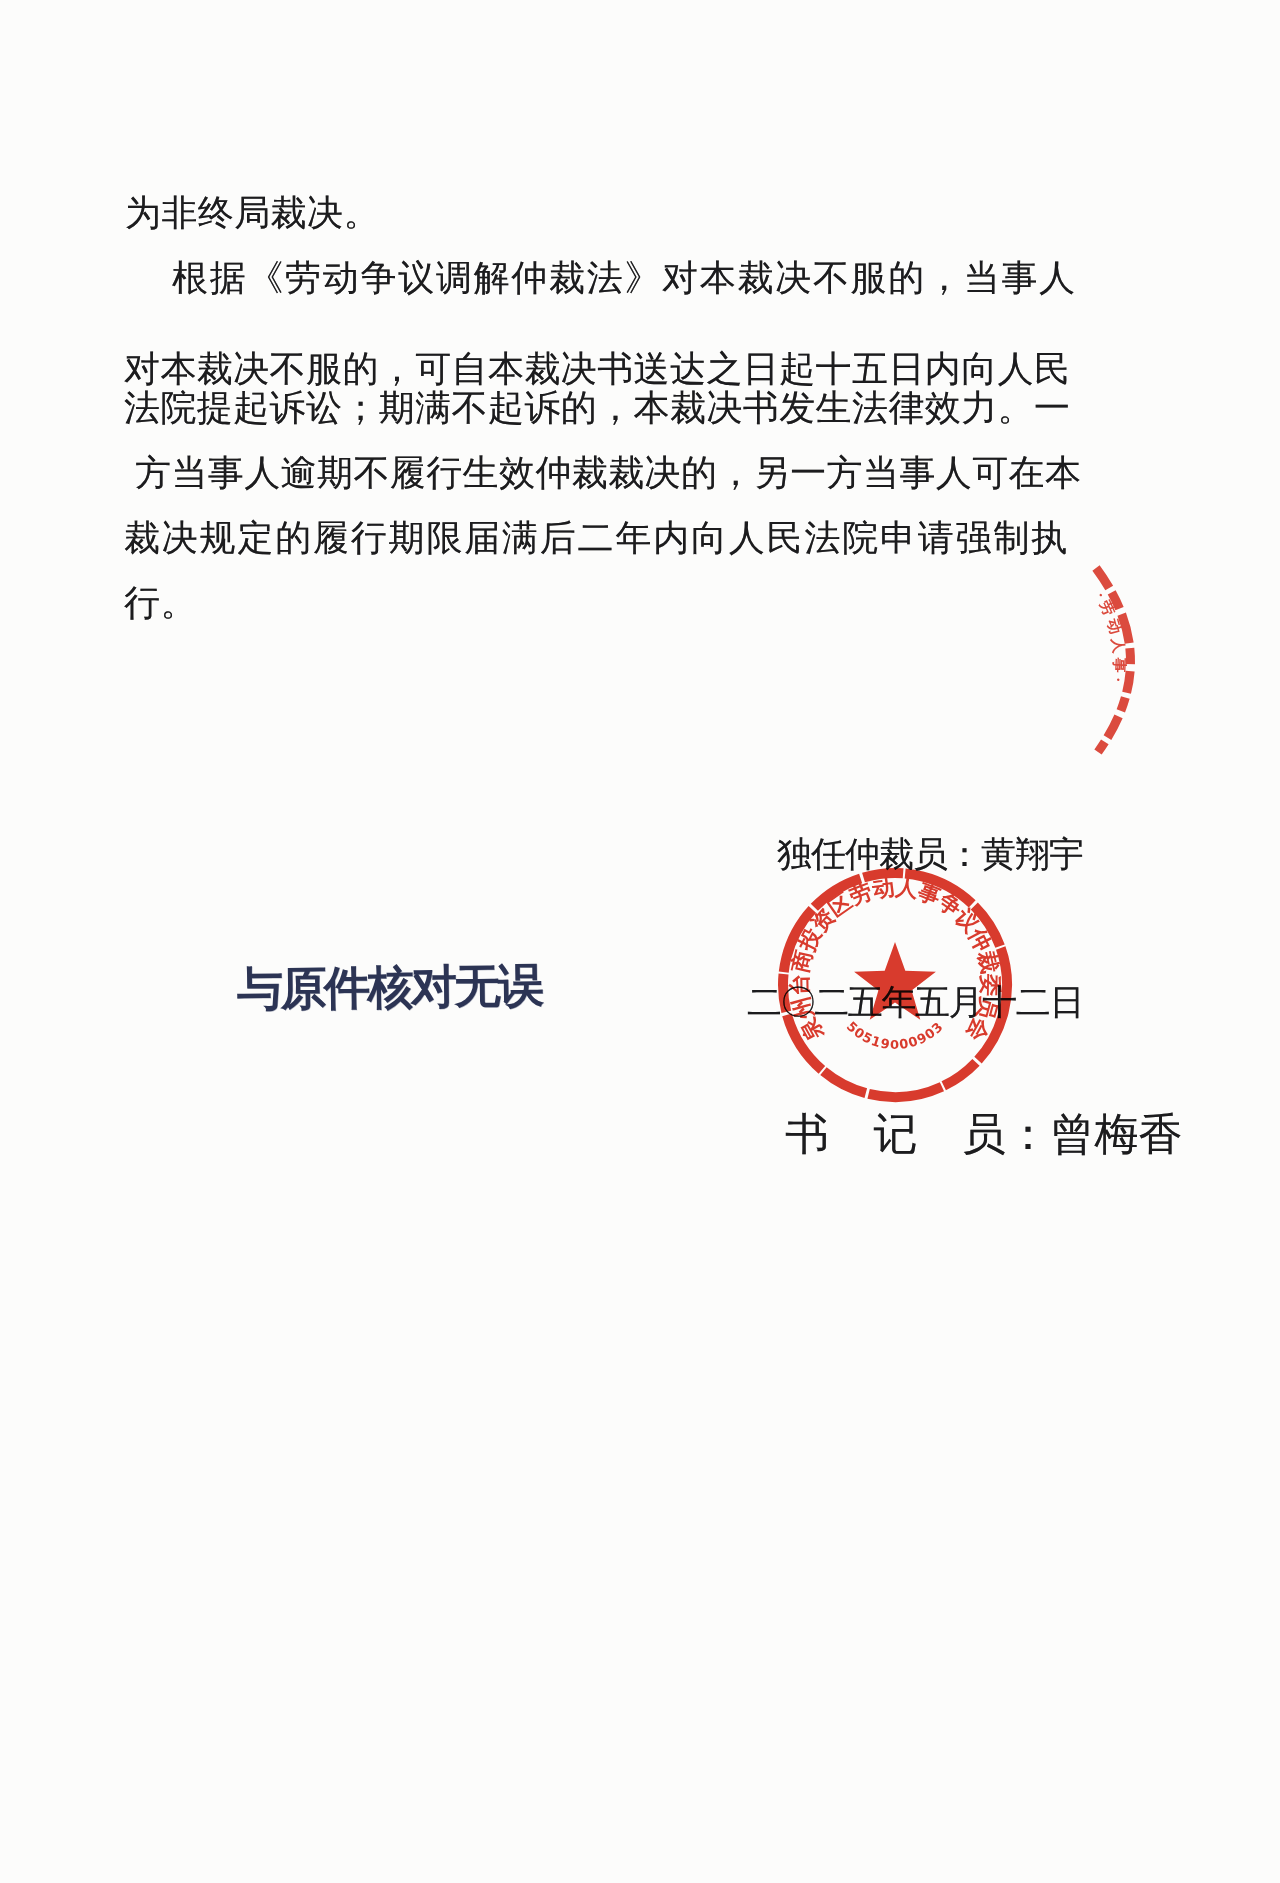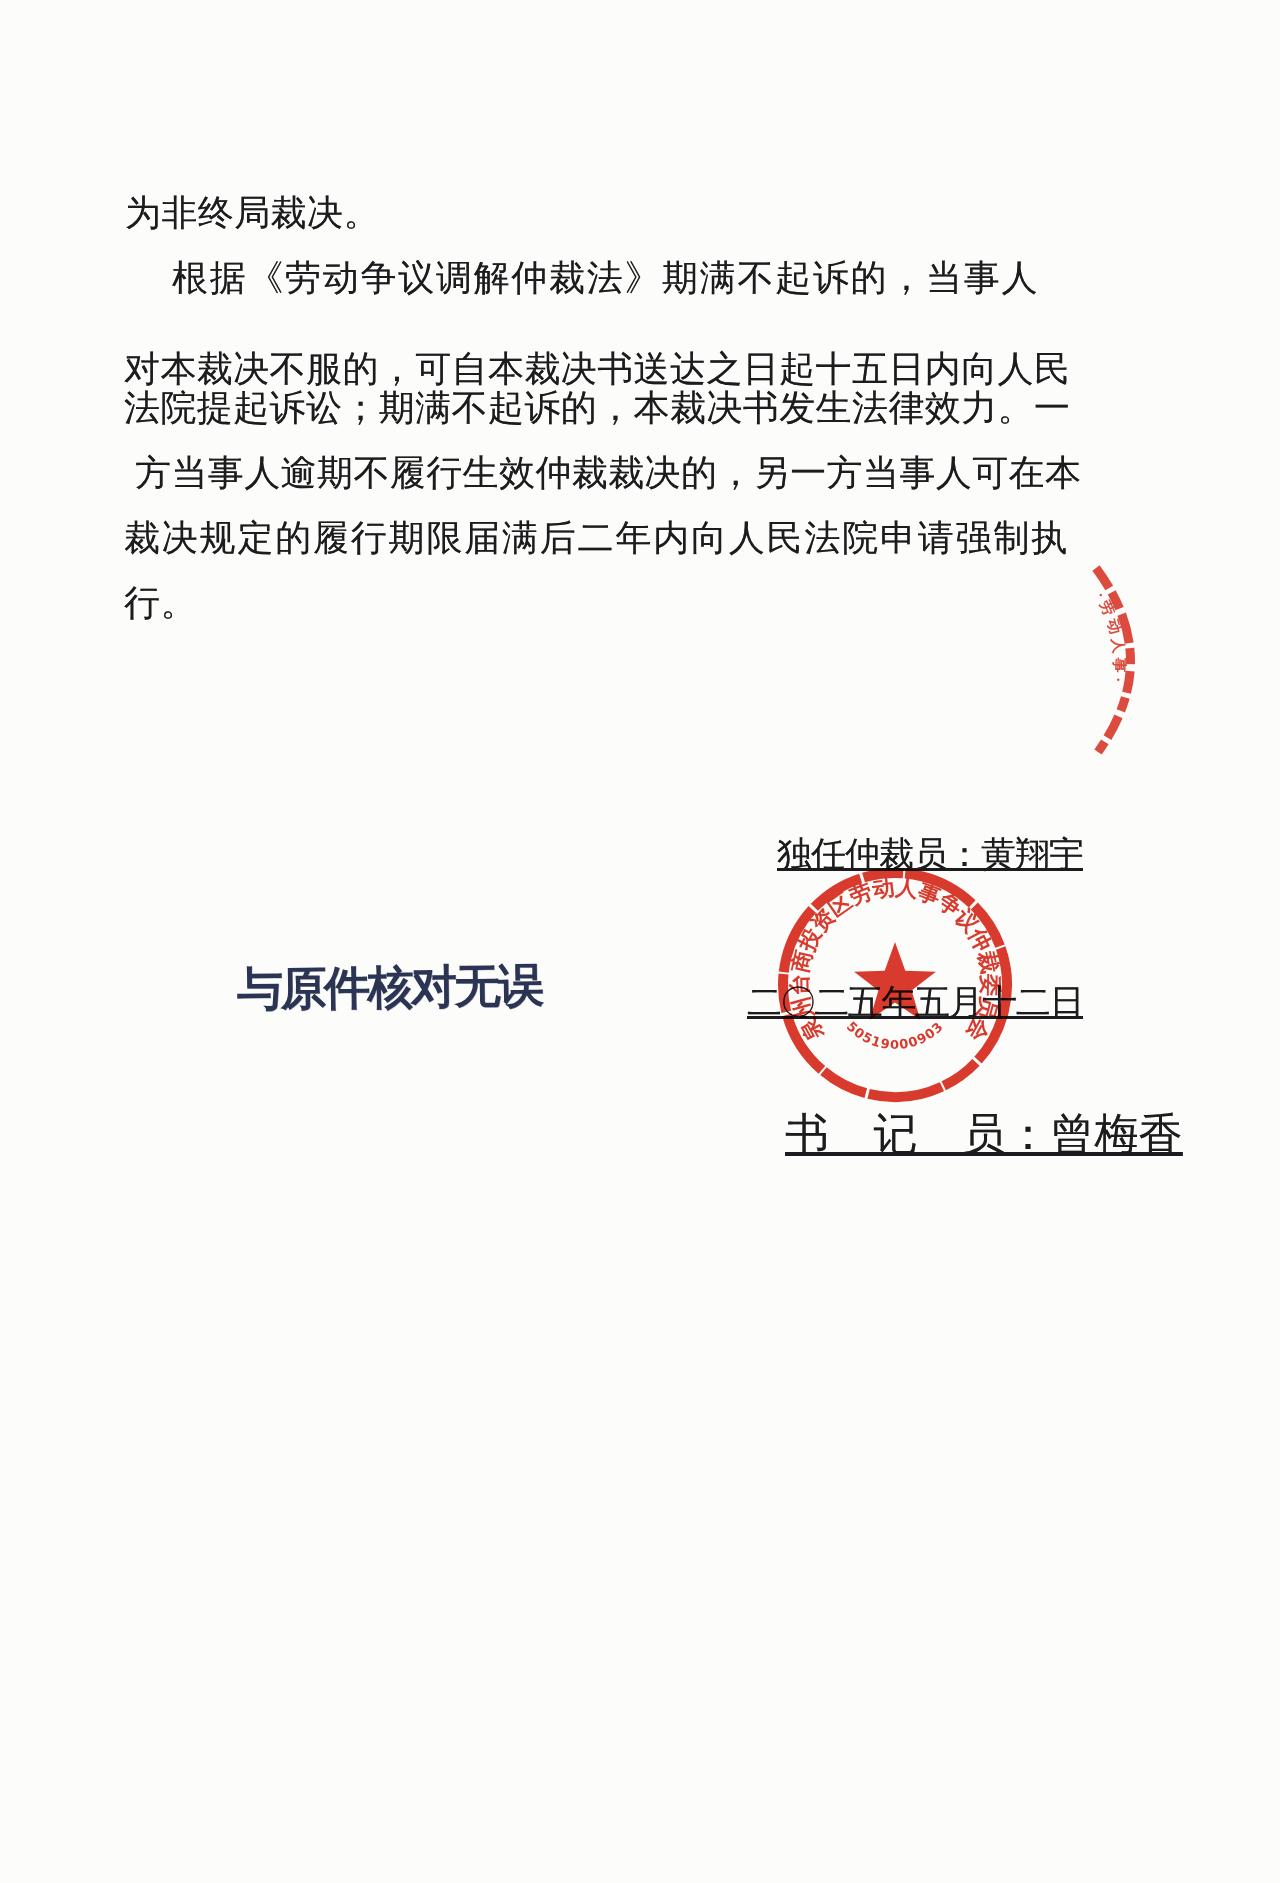--- a/index.html
+++ b/index.html
@@ -21,21 +21,20 @@
   .l3{left:124px;top:325px;margin-top:25px;}
   .l4{left:124px;top:389px;}
   .l5{left:124px;top:454px;margin-left:11px;}
   .l6{left:124px;top:519px;letter-spacing:1.8px;}
   .l7{left:124px;top:584px;}
 
   
   .sig-line{
     position:absolute;white-space:nowrap;color:#1c1c1e;
     text-shadow:0 0 0.6px rgba(20,20,20,.55);
-    text-decoration:underline;
   }
   .arbitrator{left:777px;top:836px;font-size:35px;line-height:37px;letter-spacing:-1px;}
   .dateline{left:747px;top:984px;font-size:35px;line-height:37px;letter-spacing:-1.4px;}
   .clerk{left:785px;top:1116px;font-size:44px;line-height:38px;letter-spacing:0.2px;}
 
   
   .note{
     position:absolute;left:237px;top:963px;
     font-size:46px;line-height:50px;font-weight:bold;
     letter-spacing:-2.5px;color:#2c3454;white-space:nowrap;
@@ -53,21 +52,21 @@
     mix-blend-mode:multiply;opacity:.85;
   }
 </style>
 </head>
 <body>
 
 <div class="page">
 
   <div>
     <div class="line l1">为非终局裁决。</div>
-    <div class="line l2">根据《劳动争议调解仲裁法》期满不起诉的，当事人</div>
+    <div class="line l2">根据《劳动争议调解仲裁法》对本裁决不服的，当事人</div>
     <div class="line l3">对本裁决不服的，可自本裁决书送达之日起十五日内向人民</div>
     <div class="line l4">法院提起诉讼；期满不起诉的，本裁决书发生法律效力。一</div>
     <div class="line l5">方当事人逾期不履行生效仲裁裁决的，另一方当事人可在本</div>
     <div class="line l6">裁决规定的履行期限届满后二年内向人民法院申请强制执</div>
     <div class="line l7">行。</div>
   </div>
 
   <svg class="seal-edge" viewBox="0 0 92 206" xmlns="http://www.w3.org/2000/svg">
     <defs>
       <path id="edgeTextPath" d="M 10,28 Q 62,104 12,182" fill="none"></path>

